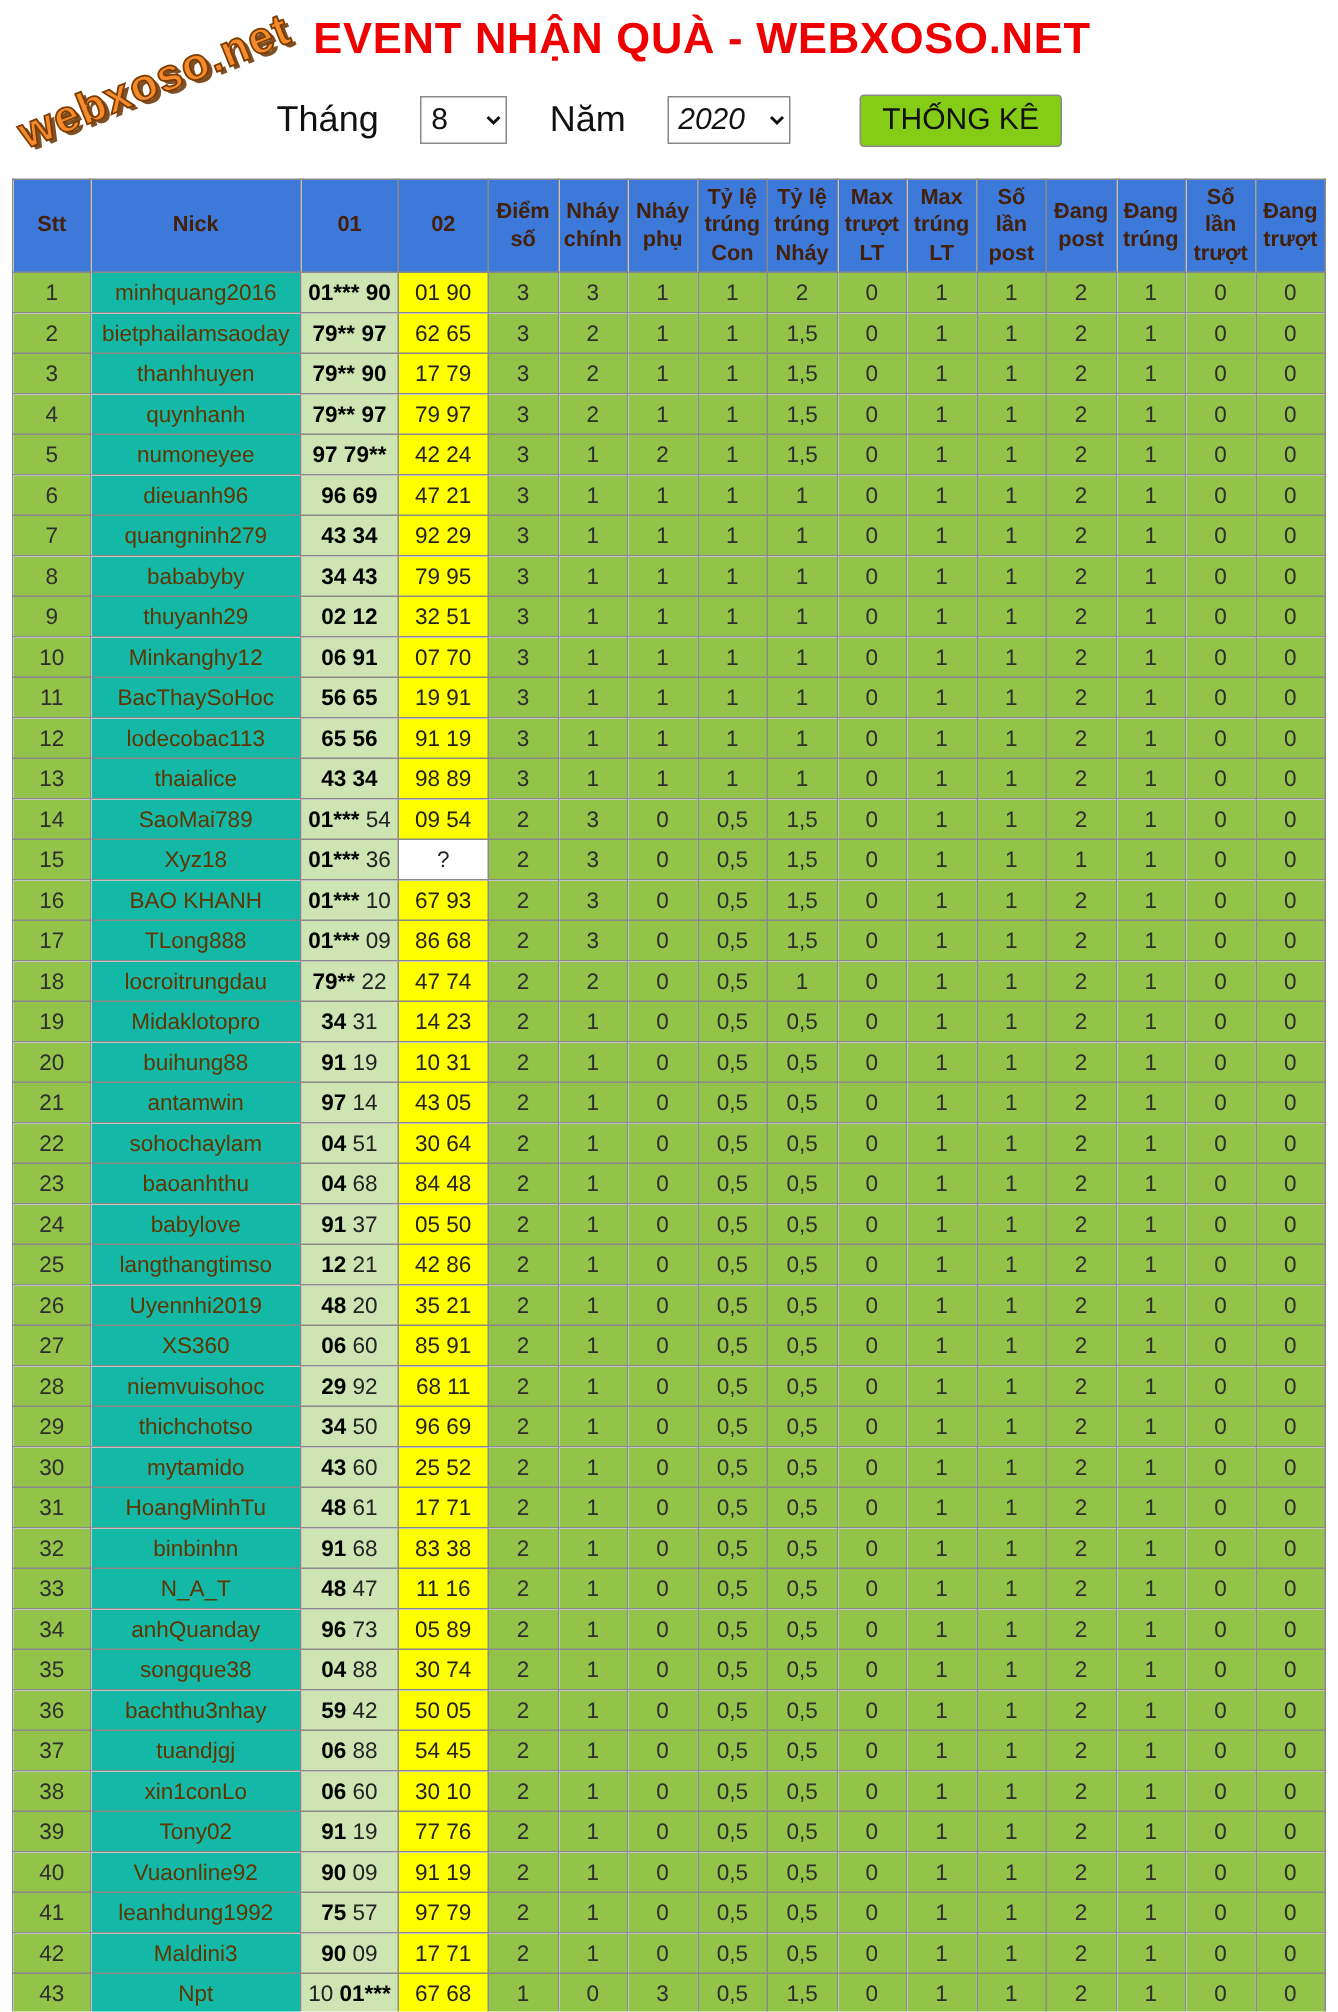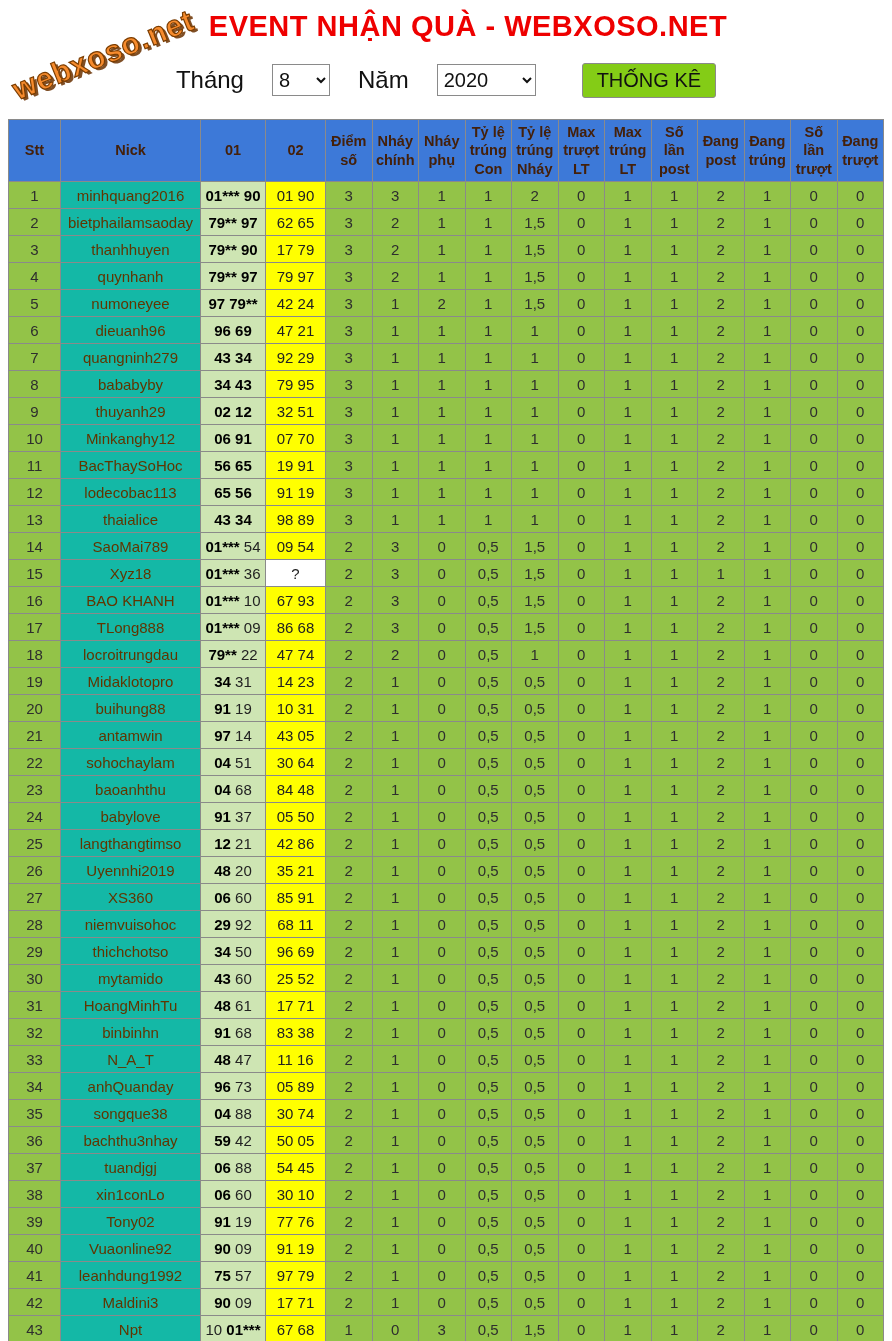--- a/index.html
+++ b/index.html
@@ -46,21 +46,21 @@
   }
   .controls select {
     font-size: 20px;
     font-family: "Liberation Sans", sans-serif;
     padding: 3px 2px;
     border: 1px solid #8a8a8a;
     background: #fff;
     color: #111;
   }
   .sel-month { width: 58px; }
-  .sel-year  { width: 99px; }
+  .sel-year  { width: 82px; font-style: italic; }
   .stats-btn {
     margin-left: 18px;
     font-size: 20px;
     font-family: "Liberation Sans", sans-serif;
     color: #111;
     background: #84cc16;
     border: 1px solid #8a8a8a;
     border-radius: 3px;
     padding: 5px 14px;
     cursor: pointer;

